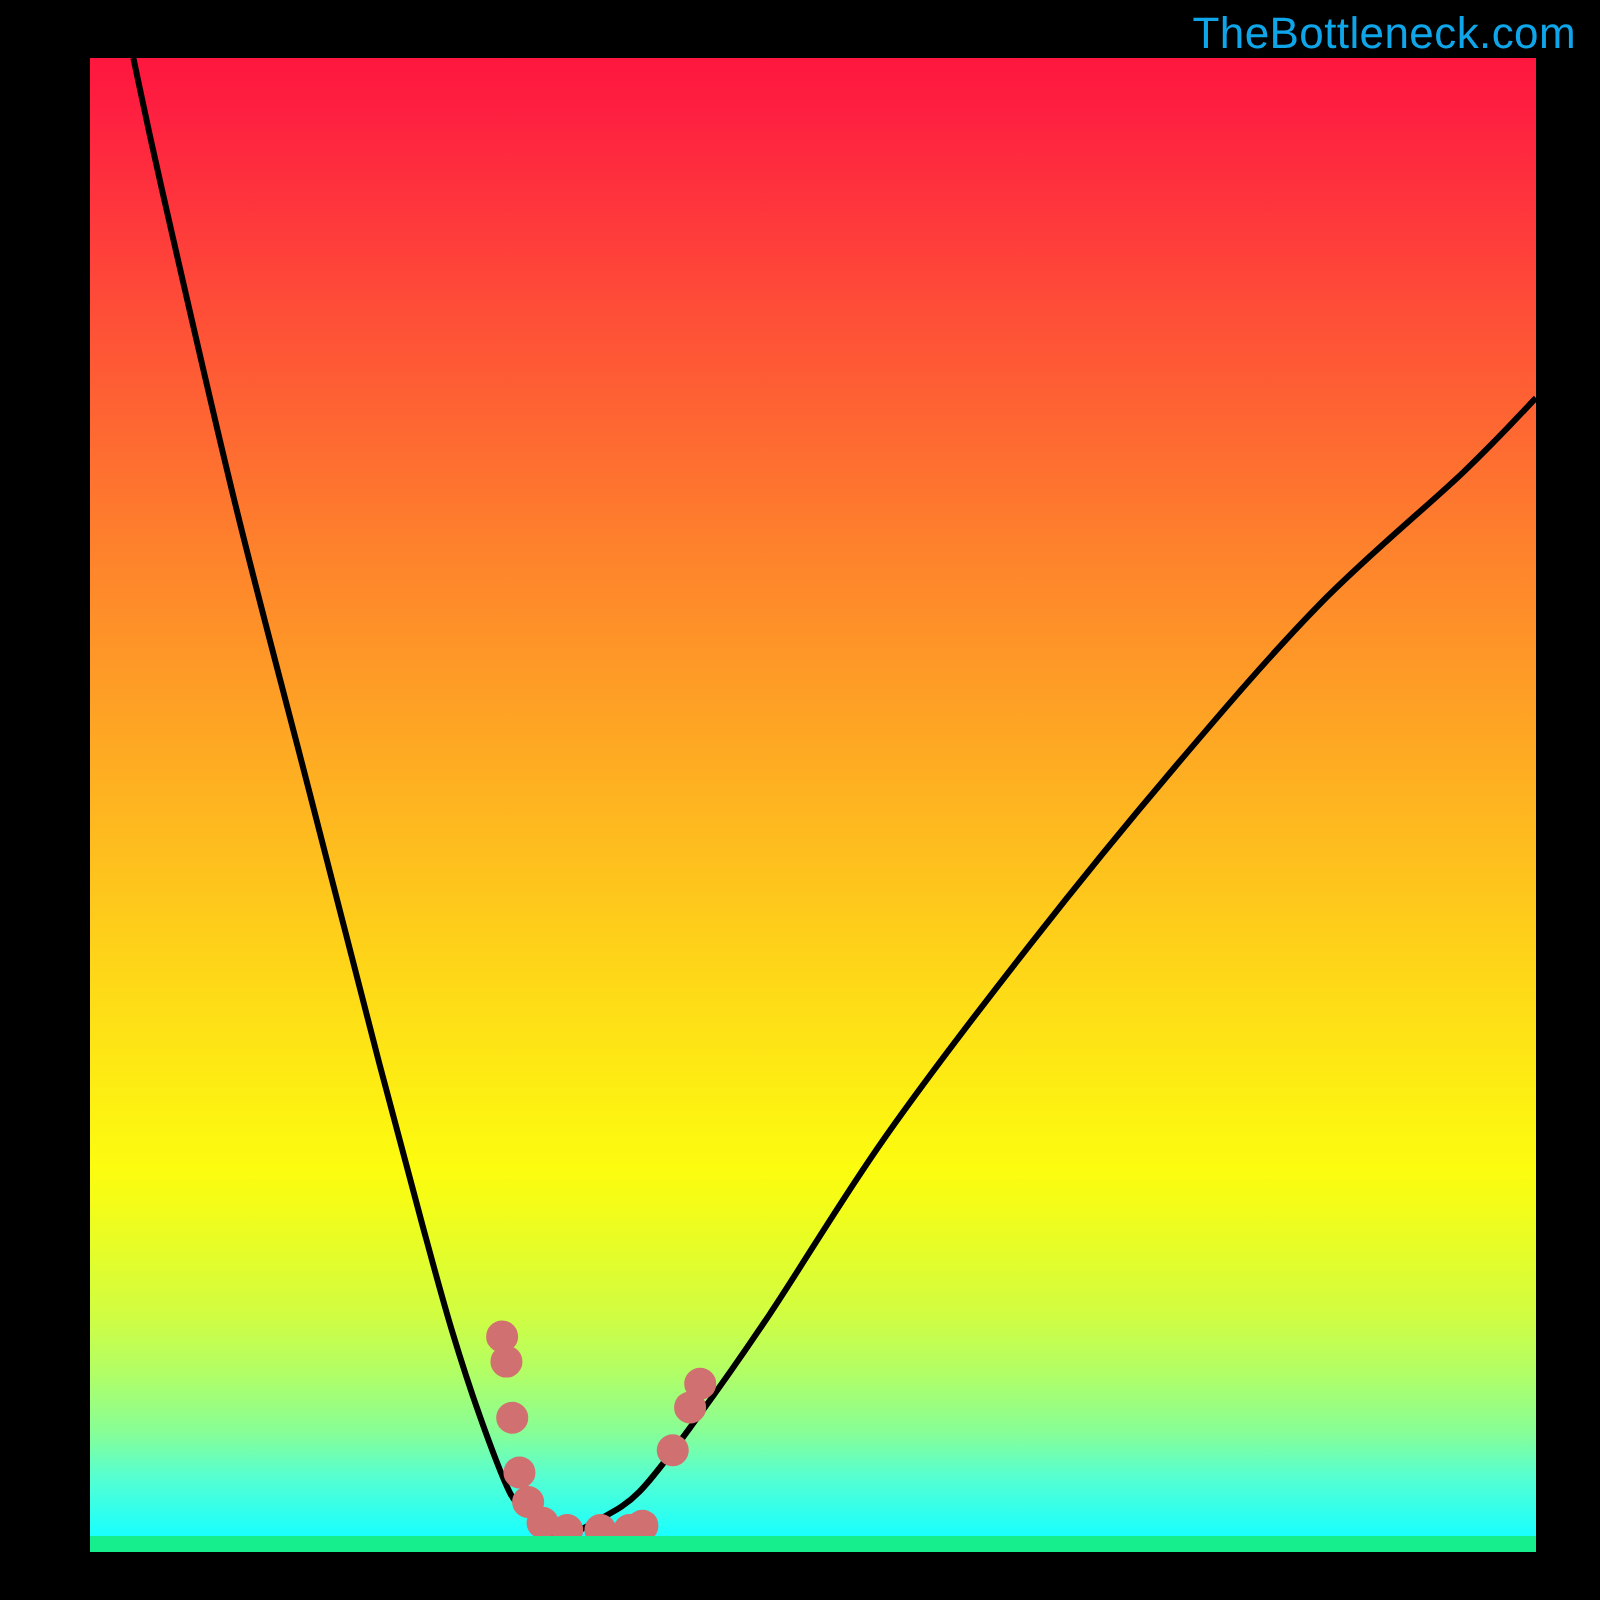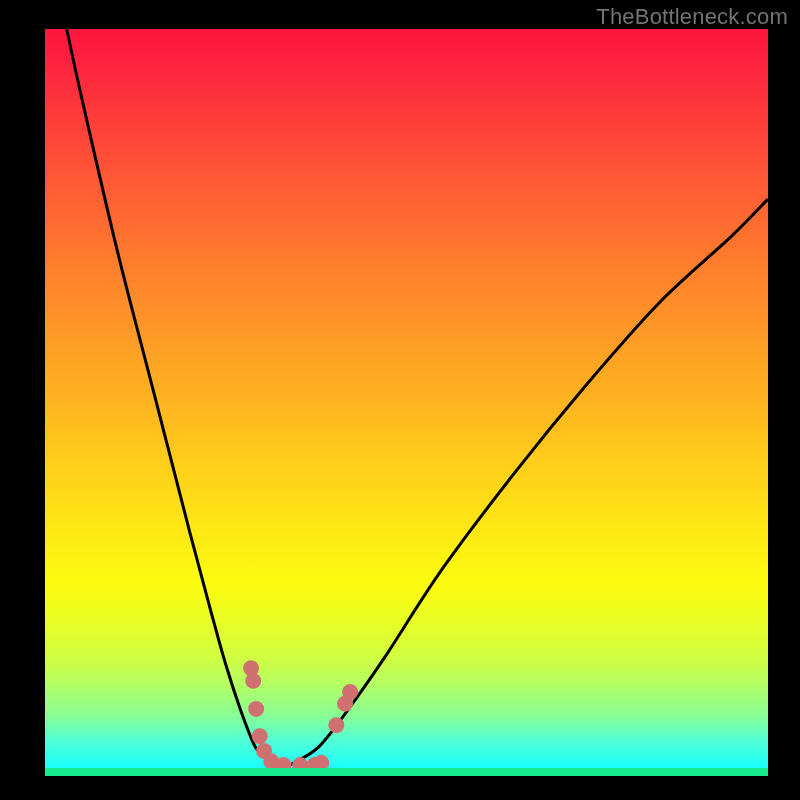--- a/index.html
+++ b/index.html
@@ -46,21 +46,21 @@
     left: 45px;
     top: 768px;
     width: 723px;
     height: 8px;
     background: #16ee8d;
   }
   .watermark {
     position: absolute;
     top: 4px;
     right: 12px;
-    color: #737373;
+    color: #0ea5e9;
     font-size: 22px;
     font-weight: 500;
     letter-spacing: 0.2px;
   }
   svg.curves {
     position: absolute;
     left: 45px;
     top: 29px;
     width: 723px;
     height: 739px;

